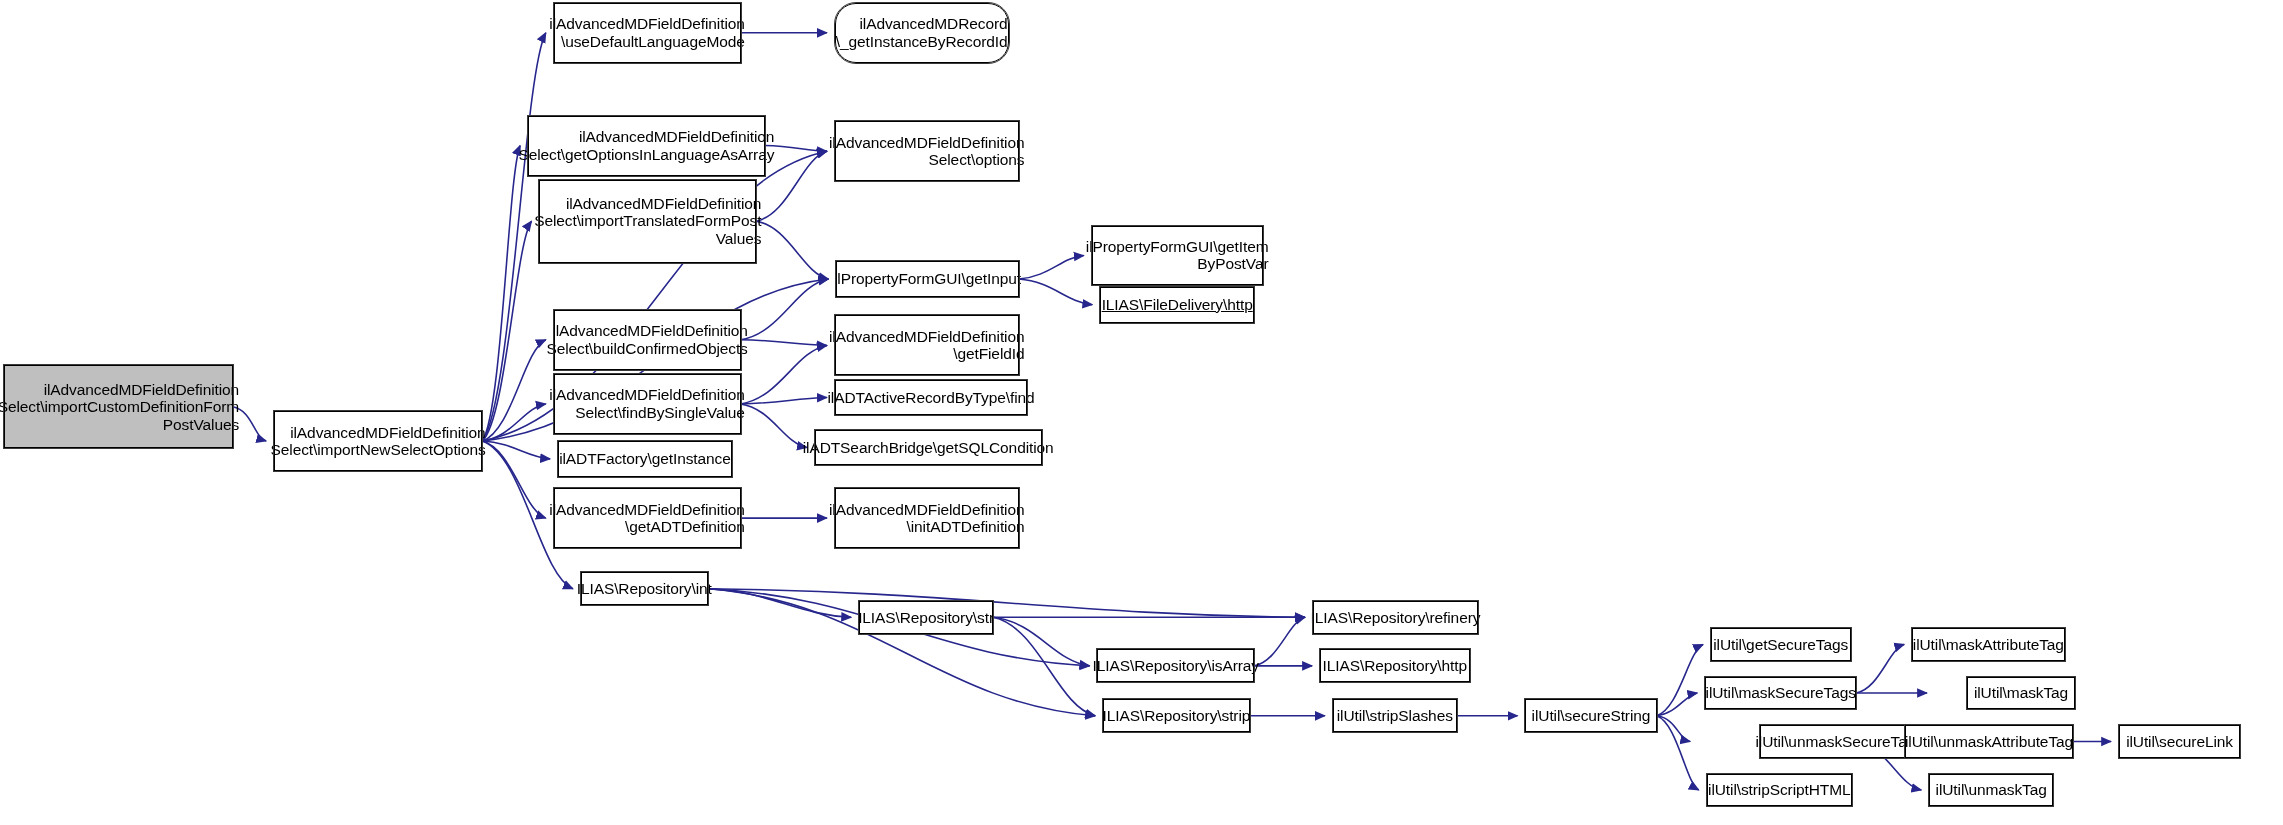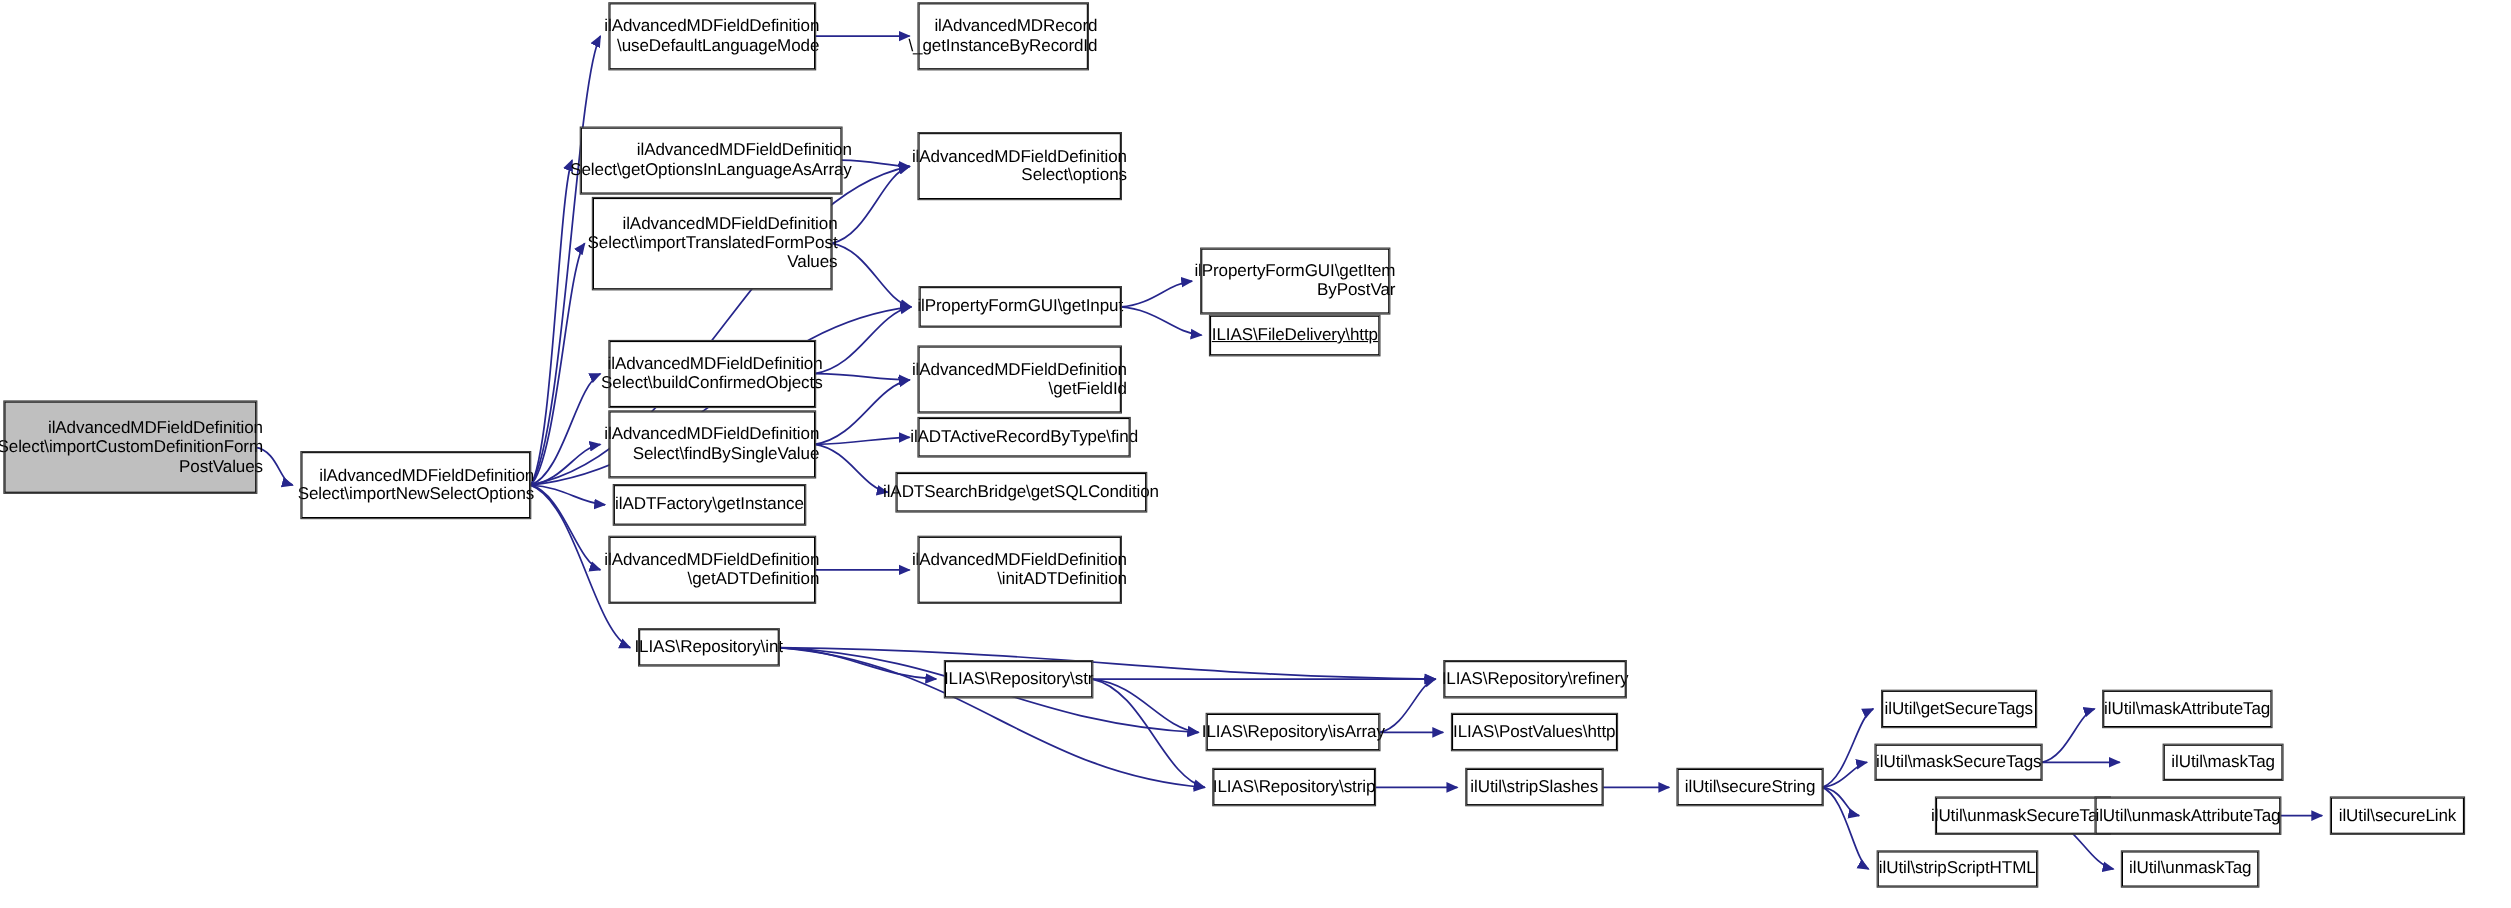--- a/index.html
+++ b/index.html
@@ -108,21 +108,21 @@
       </g>
   </svg>
   <div id="nodes">
       <div class="node root" style="left: 4.28062px; top: 365.398px; width: 228.3px; height: 82.7855px;"><span class="node-label">ilAdvancedMDFieldDefinition
 Select\importCustomDefinitionForm
 PostValues</span></div>
       <div class="node" style="left: 273.96px; top: 411.073px; width: 208.324px; height: 59.9481px;"><span class="node-label">ilAdvancedMDFieldDefinition
 Select\importNewSelectOptions</span></div>
       <div class="node" style="left: 553.627px; top: 2.85467px; width: 186.921px; height: 59.9481px;"><span class="node-label">ilAdvancedMDFieldDefinition
 \useDefaultLanguageMode</span></div>
-      <div class="node" style="left: 834.722px; top: 2.85467px; width: 154px; height: 59.9481px;"><span class="node-label">ilAdvancedMDRecord
+      <div class="node" style="left: 834.722px; top: 2.85467px; width: 174px; height: 59.9481px; border-radius: 21px;"><span class="node-label">ilAdvancedMDRecord
 \_getInstanceByRecordId</span></div>
       <div class="node" style="left: 527.944px; top: 115.614px; width: 236.861px; height: 59.9481px;"><span class="node-label">ilAdvancedMDFieldDefinition
 Select\getOptionsInLanguageAsArray</span></div>
       <div class="node" style="left: 834.722px; top: 121.324px; width: 184.067px; height: 59.9481px;"><span class="node-label">ilAdvancedMDFieldDefinition
 Select\options</span></div>
       <div class="node" style="left: 539.359px; top: 179.844px; width: 216.885px; height: 82.7855px;"><span class="node-label">ilAdvancedMDFieldDefinition
 Select\importTranslatedFormPost
 Values</span></div>
       <div class="node" style="left: 836.149px; top: 261.202px; width: 182.64px; height: 35.6834px;"><span class="node-label">ilPropertyFormGUI\getInput</span></div>
       <div class="node" style="left: 1091.56px; top: 225.519px; width: 171.225px; height: 59.9481px;"><span class="node-label">ilPropertyFormGUI\getItem
@@ -138,21 +138,21 @@
       <div class="node" style="left: 814.746px; top: 429.628px; width: 226.873px; height: 35.6834px;"><span class="node-label">ilADTSearchBridge\getSQLCondition</span></div>
       <div class="node" style="left: 557.908px; top: 441.047px; width: 174.079px; height: 35.6834px;"><span class="node-label">ilADTFactory\getInstance</span></div>
       <div class="node" style="left: 553.627px; top: 488.149px; width: 186.921px; height: 59.9481px;"><span class="node-label">ilAdvancedMDFieldDefinition
 \getADTDefinition</span></div>
       <div class="node" style="left: 834.722px; top: 488.149px; width: 184.067px; height: 59.9481px;"><span class="node-label">ilAdvancedMDFieldDefinition
 \initADTDefinition</span></div>
       <div class="node" style="left: 580.738px; top: 572.362px; width: 126.992px; height: 32.8287px;"><span class="node-label">ILIAS\Repository\int</span></div>
       <div class="node" style="left: 858.979px; top: 600.908px; width: 134.126px; height: 32.8287px;"><span class="node-label">ILIAS\Repository\str</span></div>
       <div class="node" style="left: 1312.72px; top: 600.908px; width: 165.517px; height: 32.8287px;"><span class="node-label">ILIAS\Repository\refinery</span></div>
       <div class="node" style="left: 1097.27px; top: 649.438px; width: 156.956px; height: 32.8287px;"><span class="node-label">ILIAS\Repository\isArray</span></div>
-      <div class="node" style="left: 1319.86px; top: 649.438px; width: 149.822px; height: 32.8287px;"><span class="node-label">ILIAS\PostValues\http</span></div>
+      <div class="node" style="left: 1319.86px; top: 649.438px; width: 149.822px; height: 32.8287px;"><span class="node-label">ILIAS\Repository\http</span></div>
       <div class="node" style="left: 1102.97px; top: 699.394px; width: 146.968px; height: 32.8287px;"><span class="node-label">ILIAS\Repository\strip</span></div>
       <div class="node" style="left: 1332.7px; top: 699.394px; width: 124.138px; height: 32.8287px;"><span class="node-label">ilUtil\stripSlashes</span></div>
       <div class="node" style="left: 1525.33px; top: 699.394px; width: 131.272px; height: 32.8287px;"><span class="node-label">ilUtil\secureString</span></div>
       <div class="node" style="left: 1710.82px; top: 628.028px; width: 139.834px; height: 32.8287px;"><span class="node-label">ilUtil\getSecureTags</span></div>
       <div class="node" style="left: 1705.12px; top: 676.557px; width: 151.249px; height: 32.8287px;"><span class="node-label">ilUtil\maskSecureTags</span></div>
       <div class="node" style="left: 1760px; top: 725.087px; width: 158.383px; height: 32.8287px;"><span class="node-label">ilUtil\unmaskSecureTags</span></div>
       <div class="node" style="left: 1706.54px; top: 773.616px; width: 145.541px; height: 32.8287px;"><span class="node-label">ilUtil\stripScriptHTML</span></div>
       <div class="node" style="left: 1912.01px; top: 628.028px; width: 152.676px; height: 32.8287px;"><span class="node-label">ilUtil\maskAttributeTag</span></div>
       <div class="node" style="left: 1934.84px; top: 676.557px; width: 108.442px; height: 32.8287px; margin-left: 32px;"><span class="node-label">ilUtil\maskTag</span></div>
       <div class="node" style="left: 1904.88px; top: 725.087px; width: 168.371px; height: 32.8287px;"><span class="node-label">ilUtil\unmaskAttributeTag</span></div>

